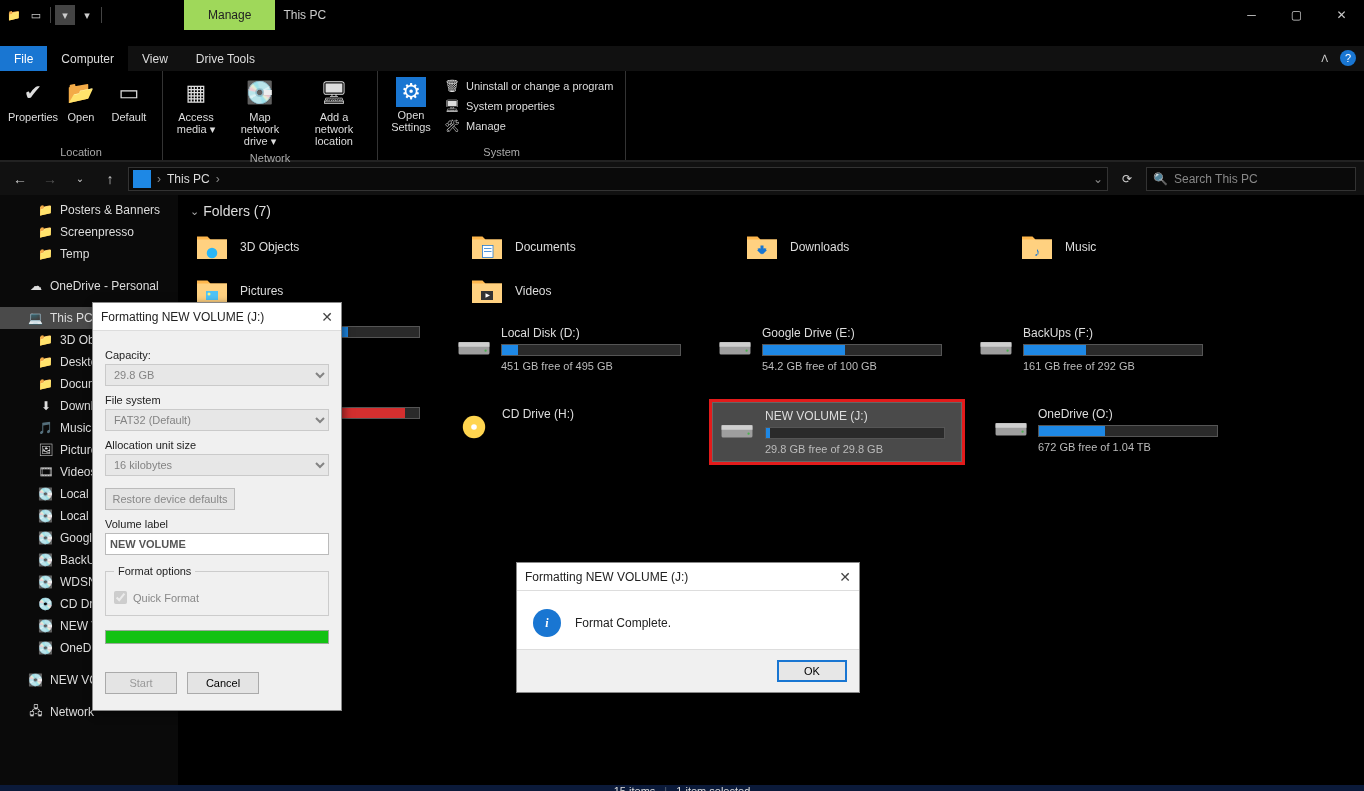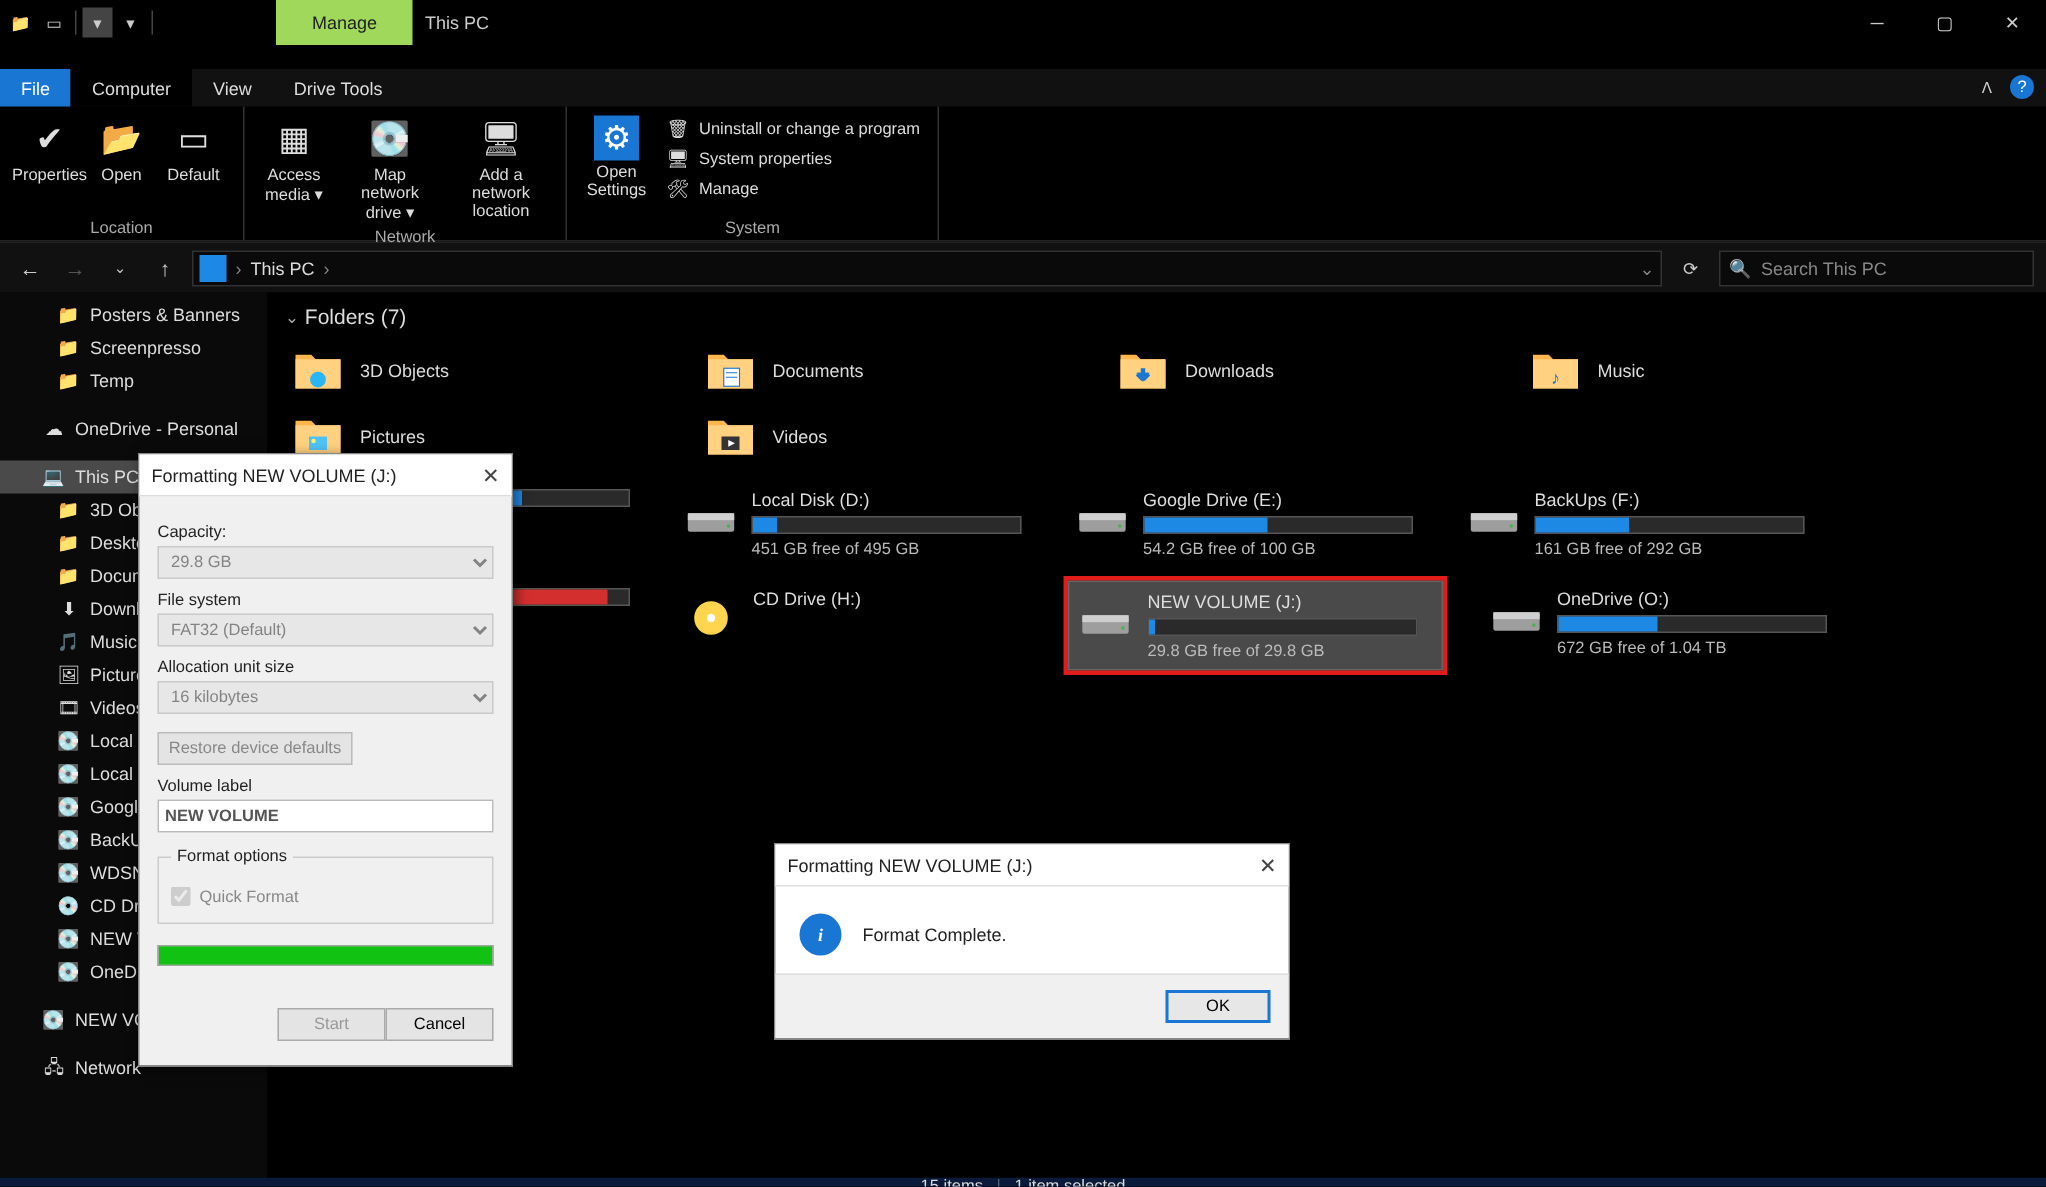--- a/index.html
+++ b/index.html
@@ -55,21 +55,21 @@
 
 .content { flex: 1; background: #000; padding: 8px 12px; overflow: hidden; position: relative; }
 .section-header { color: #ddd; font-size: 14px; display: flex; align-items: center; gap: 4px; margin-bottom: 6px; }
 .section-header::before { content: "⌄"; font-size: 11px; color:#aaa; }
 
 .folder-grid { display: flex; flex-wrap: wrap; gap: 0 40px; margin-bottom: 8px; }
 .folder-item { width: 235px; display: flex; align-items: center; gap: 10px; padding: 4px; }
 .folder-icon { width: 36px; height: 36px; display: flex; align-items: center; justify-content: center; font-size: 28px; }
 .folder-label { color: #ddd; font-size: 12px; }
 
-.drive-grid { display: flex; flex-wrap: wrap; gap: 10px 26px; }
+.drive-grid { display: flex; flex-wrap: wrap; gap: 25px 26px; }
 .drive-item { width: 235px; display: flex; gap: 10px; padding: 4px; border: 1px solid transparent; }
 .drive-item.selected { background: #4a4a4a; border: 1px solid #666; }
 .drive-item.highlight-red { outline: 3px solid #e21b1b; outline-offset: 0; padding:6px 6px; width: 250px;}
 .drive-icon { width: 36px; height: 40px; display: flex; align-items: center; justify-content: center; font-size: 22px; color:#bbb;}
 .drive-text { flex: 1; display: flex; flex-direction: column; gap: 4px; }
 .drive-name { color: #ddd; font-size: 12px; }
 .drive-bar { width: 180px; height: 12px; border: 1px solid #555; background: #2a2a2a; position: relative; }
 .drive-bar-fill { position: absolute; left: 0; top: 0; bottom: 0; }
 .drive-free { color: #bbb; font-size: 11px; }
 
@@ -80,21 +80,21 @@
 .dlg-format { position: absolute; left: 92px; top: 302px; width: 250px; background: #f0f0f0; color: #222; border: 1px solid #888; box-shadow: 2px 2px 8px rgba(0,0,0,0.5); }
 .dlg-titlebar { height: 28px; background: #fff; display: flex; align-items: center; padding: 0 8px; font-size: 12px; border-bottom: 1px solid #ddd; justify-content: space-between;}
 .dlg-close { color: #444; font-size: 14px; }
 .dlg-body { padding: 10px 12px; font-size: 11px; color: #222; }
 .dlg-body label { display: block; margin-top: 8px; margin-bottom: 3px; font-size: 11px;}
 .dlg-body select, .dlg-body input[type=text] { width: 100%; height: 22px; background: #e4e4e4; border: 1px solid #bbb; font-size: 11px; padding: 0 4px; color:#555;}
 .dlg-body .restore { width: 130px; height: 22px; background: #e4e4e4; border: 1px solid #bbb; color: #888; font-size: 11px; margin-top: 12px;}
 .dlg-body fieldset { border: 1px solid #ccc; padding: 6px 8px 8px; margin-top: 10px;}
 .dlg-body fieldset legend { font-size: 11px; padding: 0 4px;}
 .dlg-progress { height: 14px; background: #12c212; margin-top: 14px; border:1px solid #9a9;}
-.dlg-btns { display: flex; justify-content: flex-end; margin-top: 28px; padding-bottom:6px;}
+.dlg-btns { display: flex; gap: 10px; margin-top: 28px; padding-bottom:6px;}
 .dlg-btns button { width: 72px; height: 22px; background: #e4e4e4; border: 1px solid #aaa; font-size: 11px; }
 .dlg-btns button.disabled { color: #999; }
 
 
 .msgbox { position: absolute; left: 516px; top: 562px; width: 344px; background: #fff; color: #222; border: 1px solid #888; box-shadow: 2px 2px 10px rgba(0,0,0,0.6);}
 .msgbox .dlg-titlebar{background:#fff;}
 .msgbox-body { padding: 18px 16px 12px; display: flex; align-items: center; gap: 14px; font-size: 12px; }
 .msgbox-body .info-ico { width: 28px; height: 28px; border-radius: 50%; background: #1976d2; color: #fff; display: flex; align-items: center; justify-content: center; font-style: italic; font-weight: bold; font-family: Georgia, serif;}
 .msgbox-footer { background: #f0f0f0; padding: 10px 12px; display: flex; justify-content: flex-end; border-top:1px solid #ddd;}
 .msgbox-footer button { width: 70px; height: 22px; background: #e7e7e7; border: 2px solid #1976d2; font-size: 11px;}

